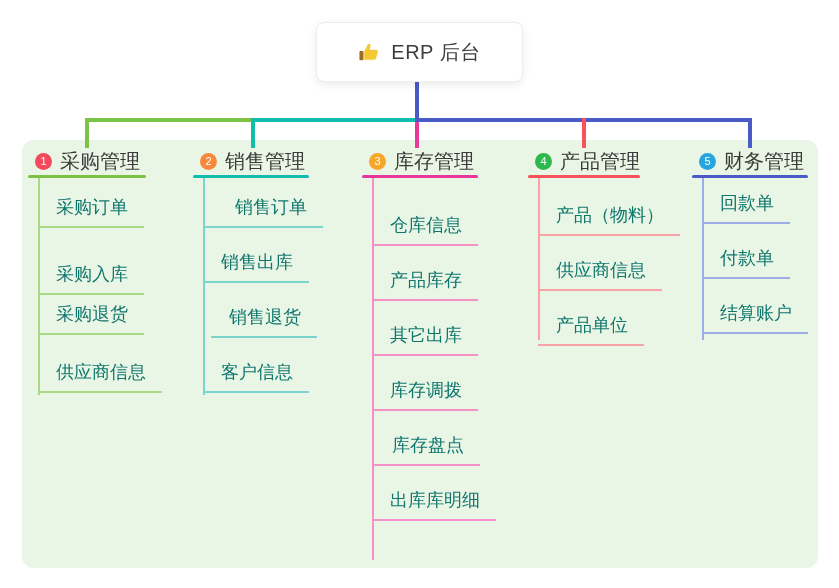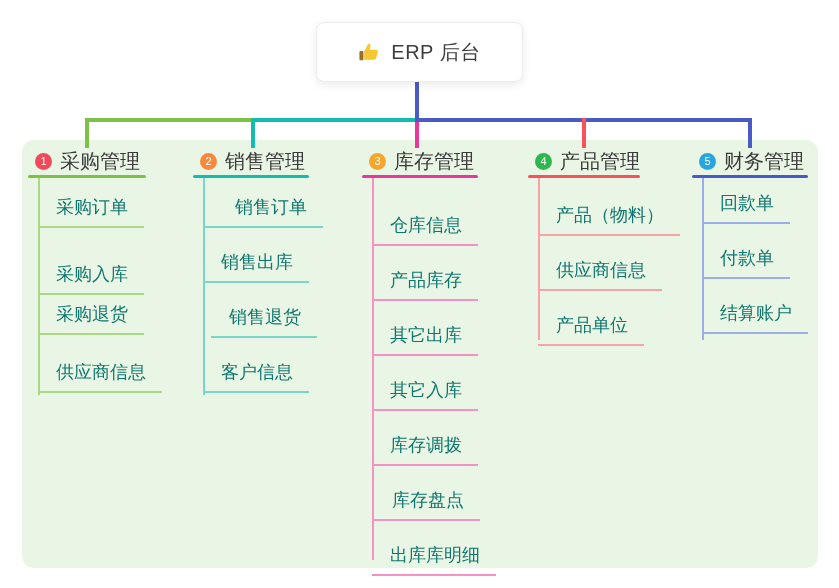--- a/index.html
+++ b/index.html
@@ -120,23 +120,20 @@
           <div class="sub-item" style="height: 68px; border-bottom-color: rgb(244, 146, 199);">
             <span>仓库信息</span>
           </div>
           <div class="sub-item" style="height: 55px; border-bottom-color: rgb(244, 146, 199);">
             <span>产品库存</span>
           </div>
           <div class="sub-item" style="height: 55px; border-bottom-color: rgb(244, 146, 199);">
             <span>其它出库</span>
           </div>
           <div class="sub-item" style="height: 55px; border-bottom-color: rgb(244, 146, 199);">
-            <span>其它入库</span>
-          </div>
-          <div class="sub-item" style="height: 55px; border-bottom-color: rgb(244, 146, 199);">
             <span>库存调拨</span>
           </div>
           <div class="sub-item" style="height: 55px; border-bottom-color: rgb(244, 146, 199); padding-left: 20px;">
             <span>库存盘点</span>
           </div>
           <div class="sub-item" style="height: 55px; border-bottom-color: rgb(244, 146, 199);">
             <span>出库库明细</span>
           </div>
         </div>
       </div>

